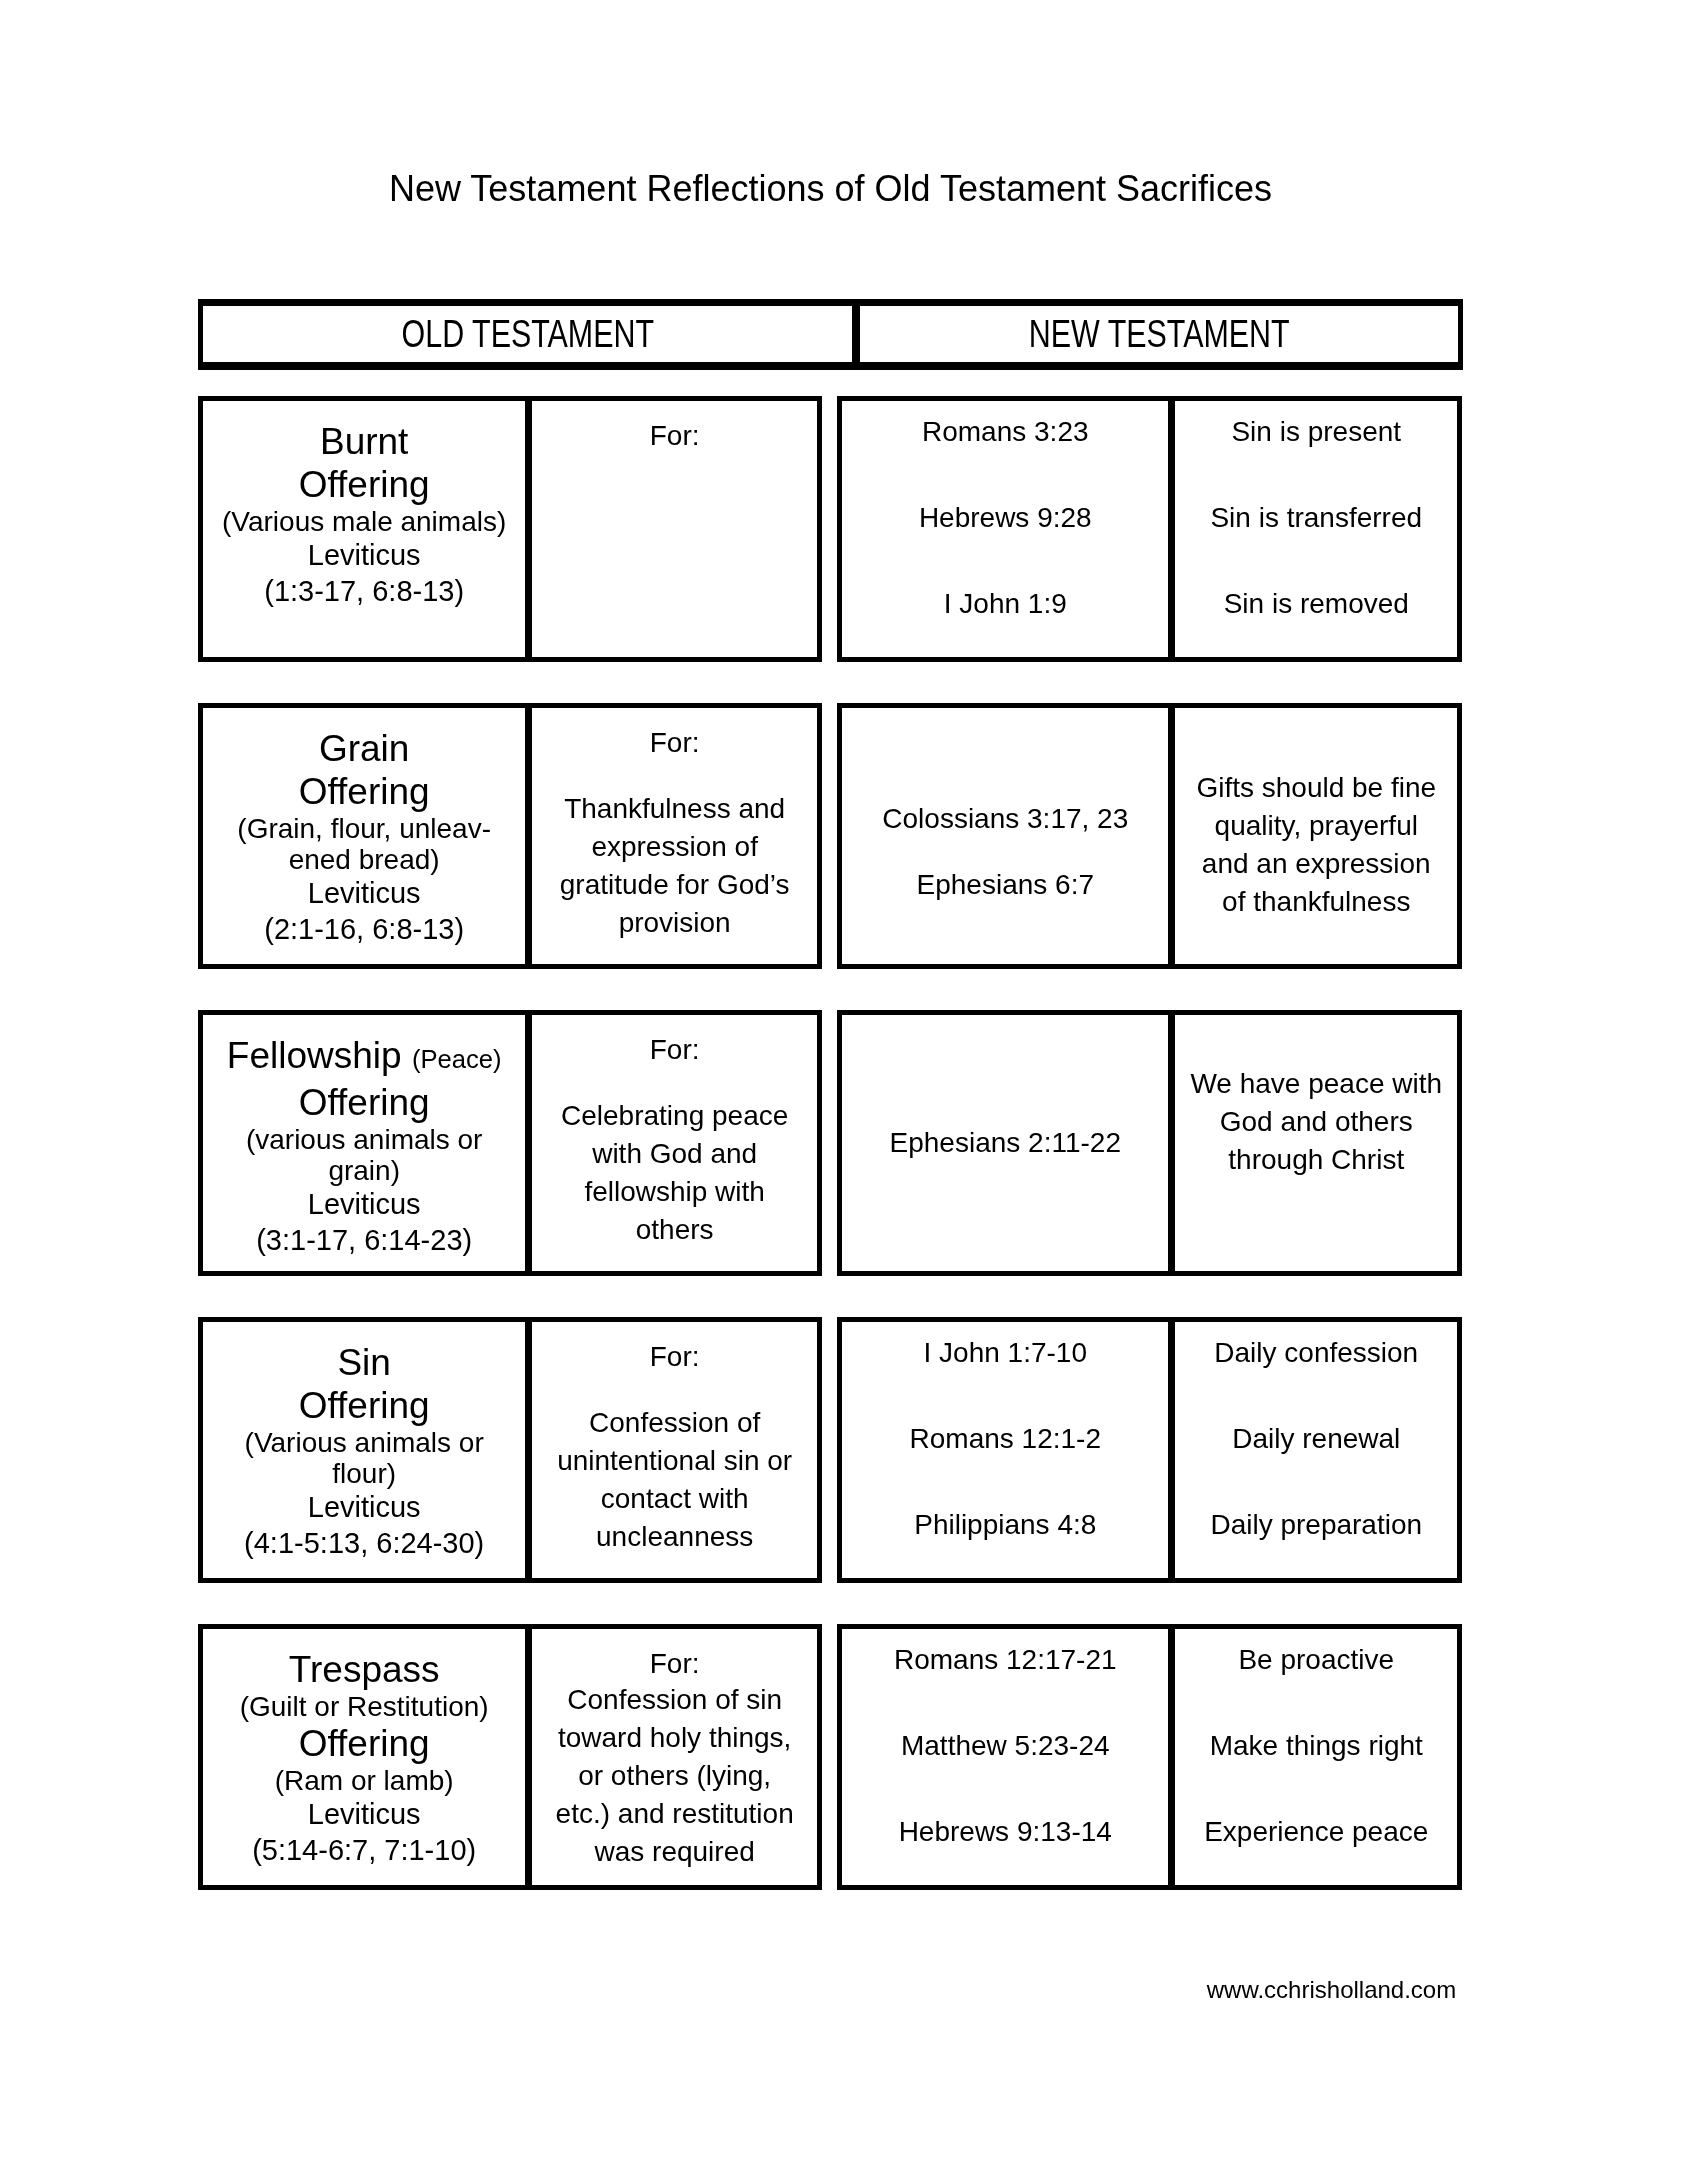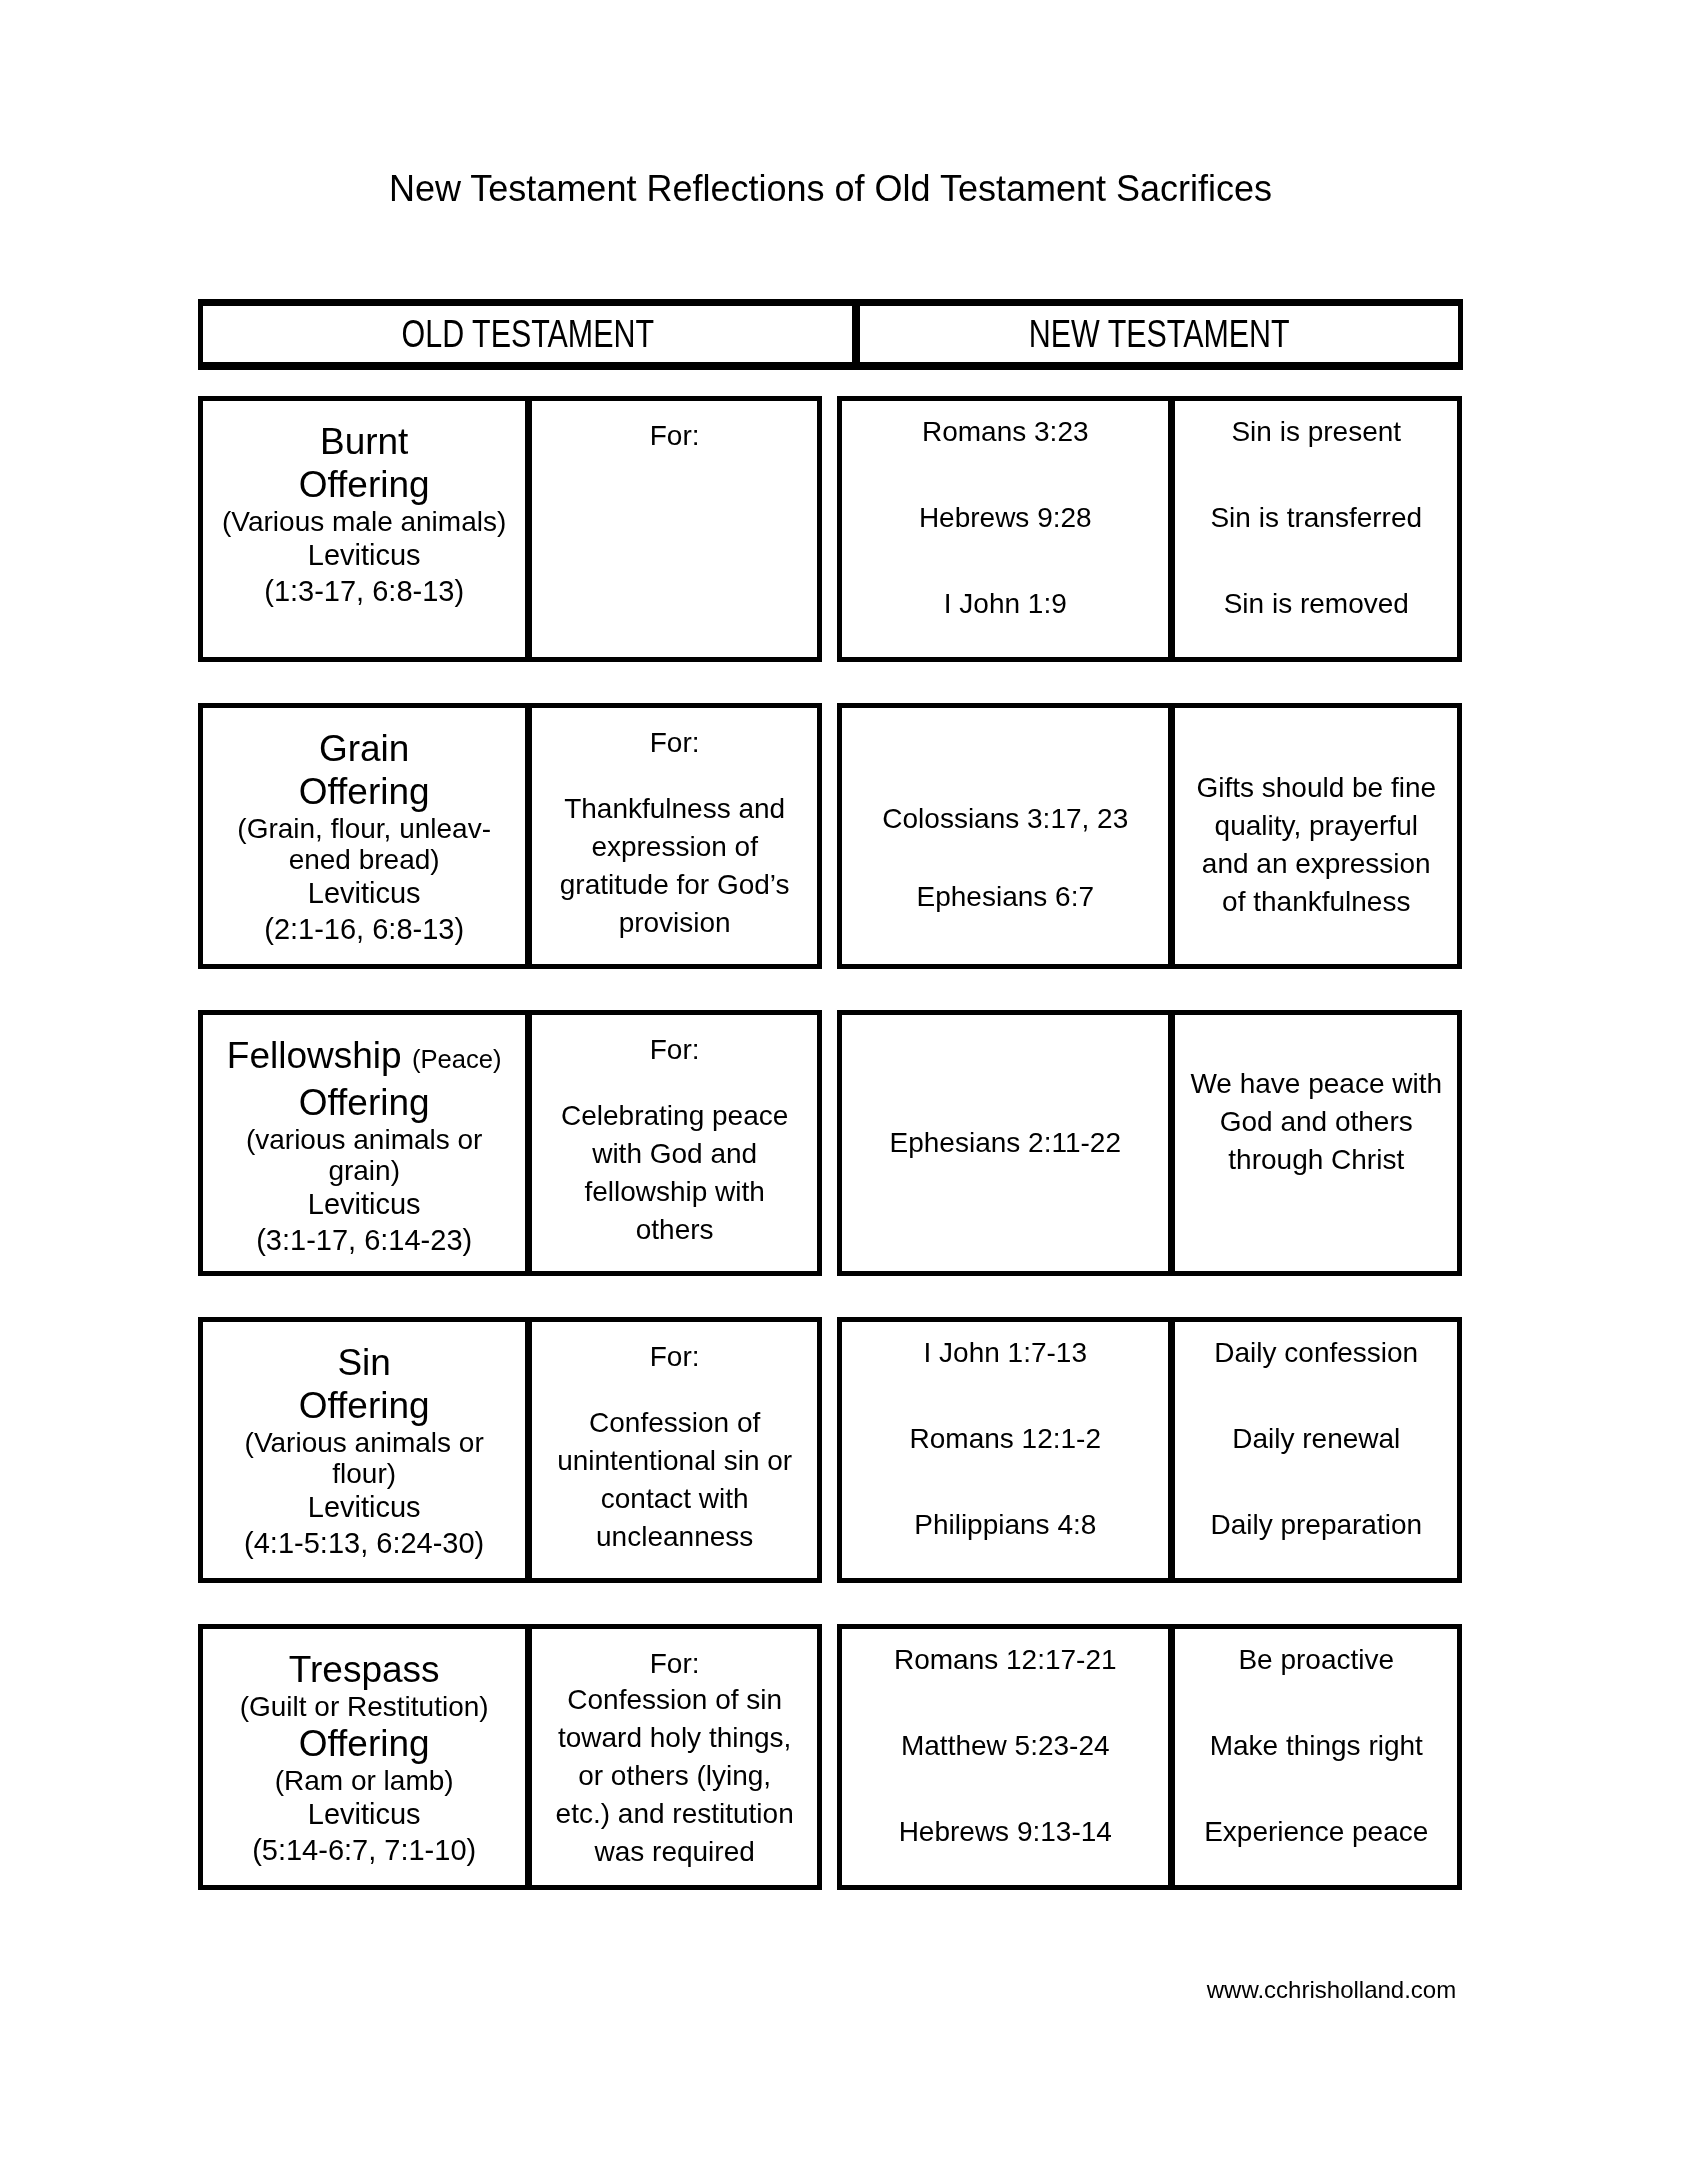--- a/index.html
+++ b/index.html
@@ -119,21 +119,21 @@
     line-height: 32px;
     gap: 54px;
   }
   .stack2 {
     display: flex;
     flex-direction: column;
     align-items: center;
     padding-top: 95px;
     font-size: 28px;
     line-height: 32px;
-    gap: 46px;
+    gap: 34px;
   }
   .center1 {
     display: flex;
     align-items: center;
     justify-content: center;
     height: 100%;
     font-size: 28px;
     line-height: 32px;
   }
   .center-para {
@@ -276,21 +276,21 @@
       <div class="cell divided purpose">
         <div class="for-label">For:</div>
         <div class="ptext">Confession of
 unintentional sin or
 contact with
 uncleanness</div>
       </div>
     </div>
     <div class="half right">
       <div class="cell stack3">
-        <div class="nowrap">I John 1:7-13</div>
+        <div class="nowrap">I John 1:7-10</div>
         <div class="nowrap">Romans 12:1-2</div>
         <div class="nowrap">Philippians 4:8</div>
       </div>
       <div class="cell divided stack3">
         <div class="nowrap">Daily confession</div>
         <div class="nowrap">Daily renewal</div>
         <div class="nowrap">Daily preparation</div>
       </div>
     </div>
   </div>

